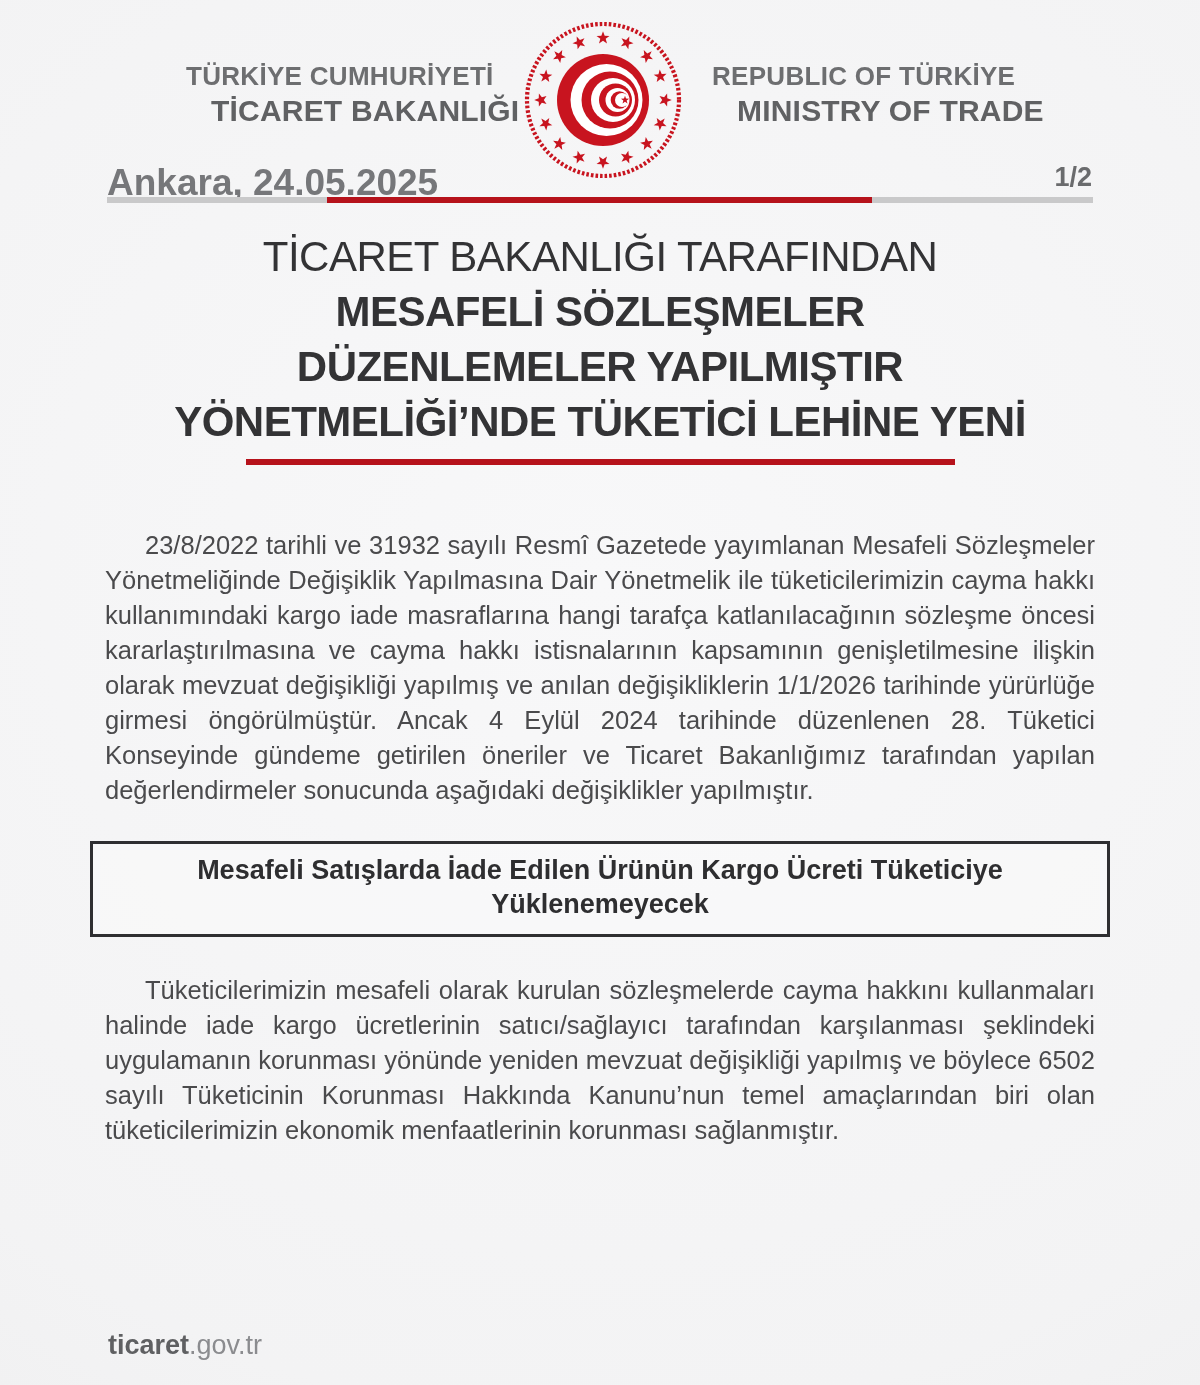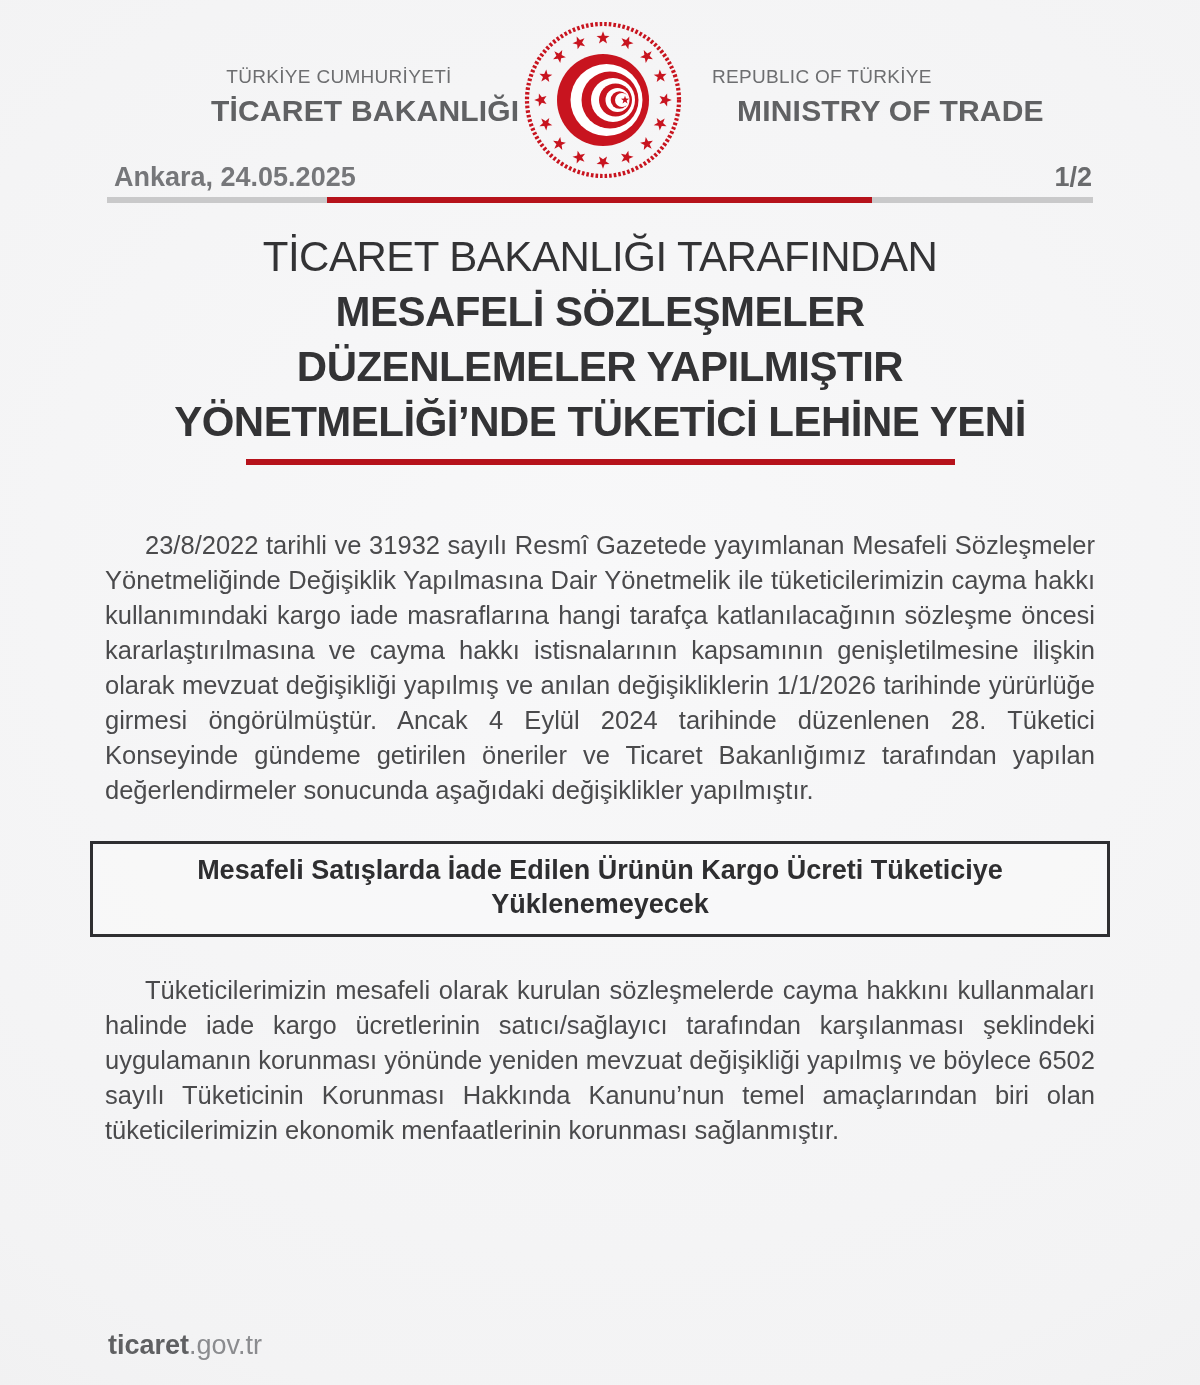--- a/index.html
+++ b/index.html
@@ -5,24 +5,24 @@
   html,body{margin:0;padding:0;}
   .page{
     width:1200px;height:1385px;position:relative;overflow:hidden;
     background:radial-gradient(140% 110% at 50% 42%, #f8f8f9 0%, #f3f3f4 55%, #e9e9ea 100%);
     font-family:"Liberation Sans", sans-serif;
   }
   
   .org{position:absolute;top:60px;}
   .org-left{left:186px;width:306px;text-align:center;}
   .org-right{left:712px;width:320px;text-align:left;}
-  .org-l1{font-size:19px;font-weight:400;line-height:33px;color:#6d6e70;letter-spacing:.3px;white-space:nowrap;}
+  .org-l1{font-size:26px;font-weight:700;line-height:33px;color:#6d6e70;letter-spacing:.3px;white-space:nowrap;}
   .org-l2{font-size:30px;font-weight:700;line-height:35px;color:#606163;letter-spacing:.2px;white-space:nowrap;margin-left:25px;}
   .logo{position:absolute;top:20px;left:523px;width:160px;height:160px;}
-  .dateline{position:absolute;top:162px;left:114px;font-size:27px;font-weight:600;color:#76777a;}
+  .dateline{position:absolute;top:162px;left:107px;font-size:37px;font-weight:600;color:#76777a;}
   .page-number{position:absolute;top:162px;right:108px;font-size:27px;font-weight:600;color:#6a6b6d;}
   .rule{position:absolute;top:197px;left:107px;width:986px;height:6px;display:flex;}
   .rule .seg-g1{width:220px;background:#c9c9ca;}
   .rule .seg-r{width:545px;background:#b6121b;}
   .rule .seg-g2{flex:1;background:#c9c9ca;}
   
   .content{position:absolute;top:229px;left:0;right:0;}
   .title{margin:0;text-align:center;color:#333335;font-weight:normal;}
   .kicker{font-size:42px;font-weight:500;line-height:55px;letter-spacing:-0.5px;}
   .t-bold{font-size:42px;font-weight:700;line-height:55px;letter-spacing:-0.5px;}

